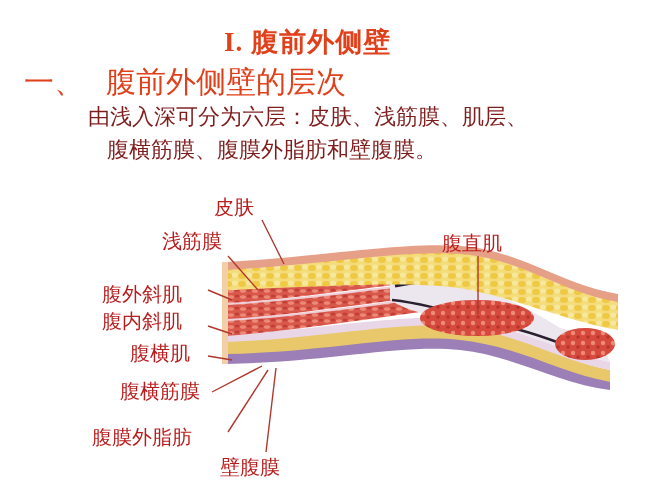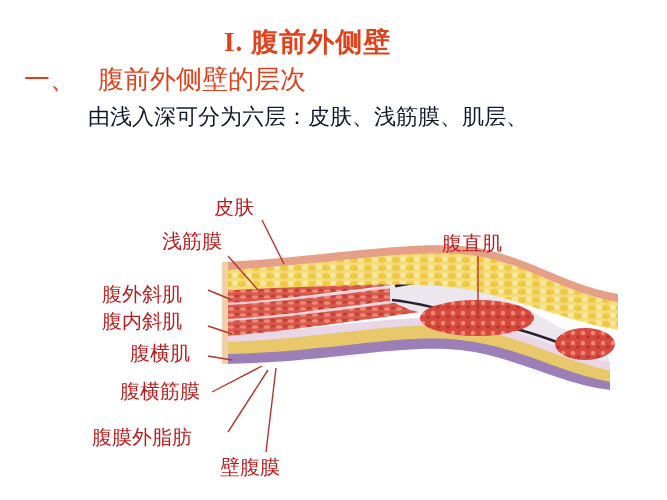--- a/index.html
+++ b/index.html
@@ -1,40 +1,41 @@
 <!DOCTYPE html>
 <html><head>
 <meta charset="utf-8">
 <style>
   html, body { margin: 0; padding: 0; background: #ffffff; }
   body { width: 667px; height: 500px; position: relative; overflow: hidden;
          font-family: "DejaVu Sans", "Liberation Sans", sans-serif; }
   .title { position: absolute; left: 180px; top: 24px; font-size: 27px; color: #e0401a;
            font-family: "DejaVu Serif", "Liberation Serif", serif; font-weight: bold; letter-spacing: 1px; white-space: nowrap; margin-left: 44px; }
   .title .roman { font-family: "Liberation Serif", "DejaVu Serif", serif; font-weight: bold; margin-right: 8px; }
-  .subtitle { position: absolute; left: 24px; top: 62px; font-size: 26px; color: #e0401a; white-space: nowrap; }
+  .subtitle { position: absolute; left: 24px; top: 62px; font-size: 30px; color: #e0401a; white-space: nowrap; }
   .subtitle .num { margin-right: 22px; }
-  .para { position: absolute; left: 52px; top: 100px; font-size: 22px; color: #0f172a; line-height: 33px; white-space: nowrap; text-align: center; }
+  .para { position: absolute; left: 52px; top: 100px; font-size: 22px; color: #7f1d1d; line-height: 33px; white-space: nowrap; text-align: center; }
   .para .l1 { padding-left: 36px; }
   .label { position: absolute; font-size: 20px; color: #b91c1c; white-space: nowrap; }
   svg.diagram { position: absolute; left: 0; top: 0; }
 </style>
 </head>
 <body>
 
 <div class="title">
   <span class="roman">I.</span><span>腹前外侧壁</span>
 </div>
 
 <div class="subtitle">
   <span class="num">一、</span><span>腹前外侧壁的层次</span>
 </div>
 
 <div class="para">
   <div class="l1">由浅入深可分为六层：皮肤、浅筋膜、肌层、</div>
+  <div style="margin-left:-36px;">腹横筋膜、腹膜外脂肪和壁腹膜。</div>
 </div>
 
 <svg class="diagram" width="667" height="500">
   <defs>
     <pattern id="fatPat" width="14" height="8" patternUnits="userSpaceOnUse">
       <rect width="14" height="8" fill="#f4dc7a"></rect>
       <ellipse cx="4" cy="4" rx="4" ry="3" fill="#f0c944"></ellipse>
       <ellipse cx="11" cy="3" rx="3" ry="2.5" fill="#f7e8a0"></ellipse>
     </pattern>
     <pattern id="musPat" width="12" height="6" patternUnits="userSpaceOnUse">

